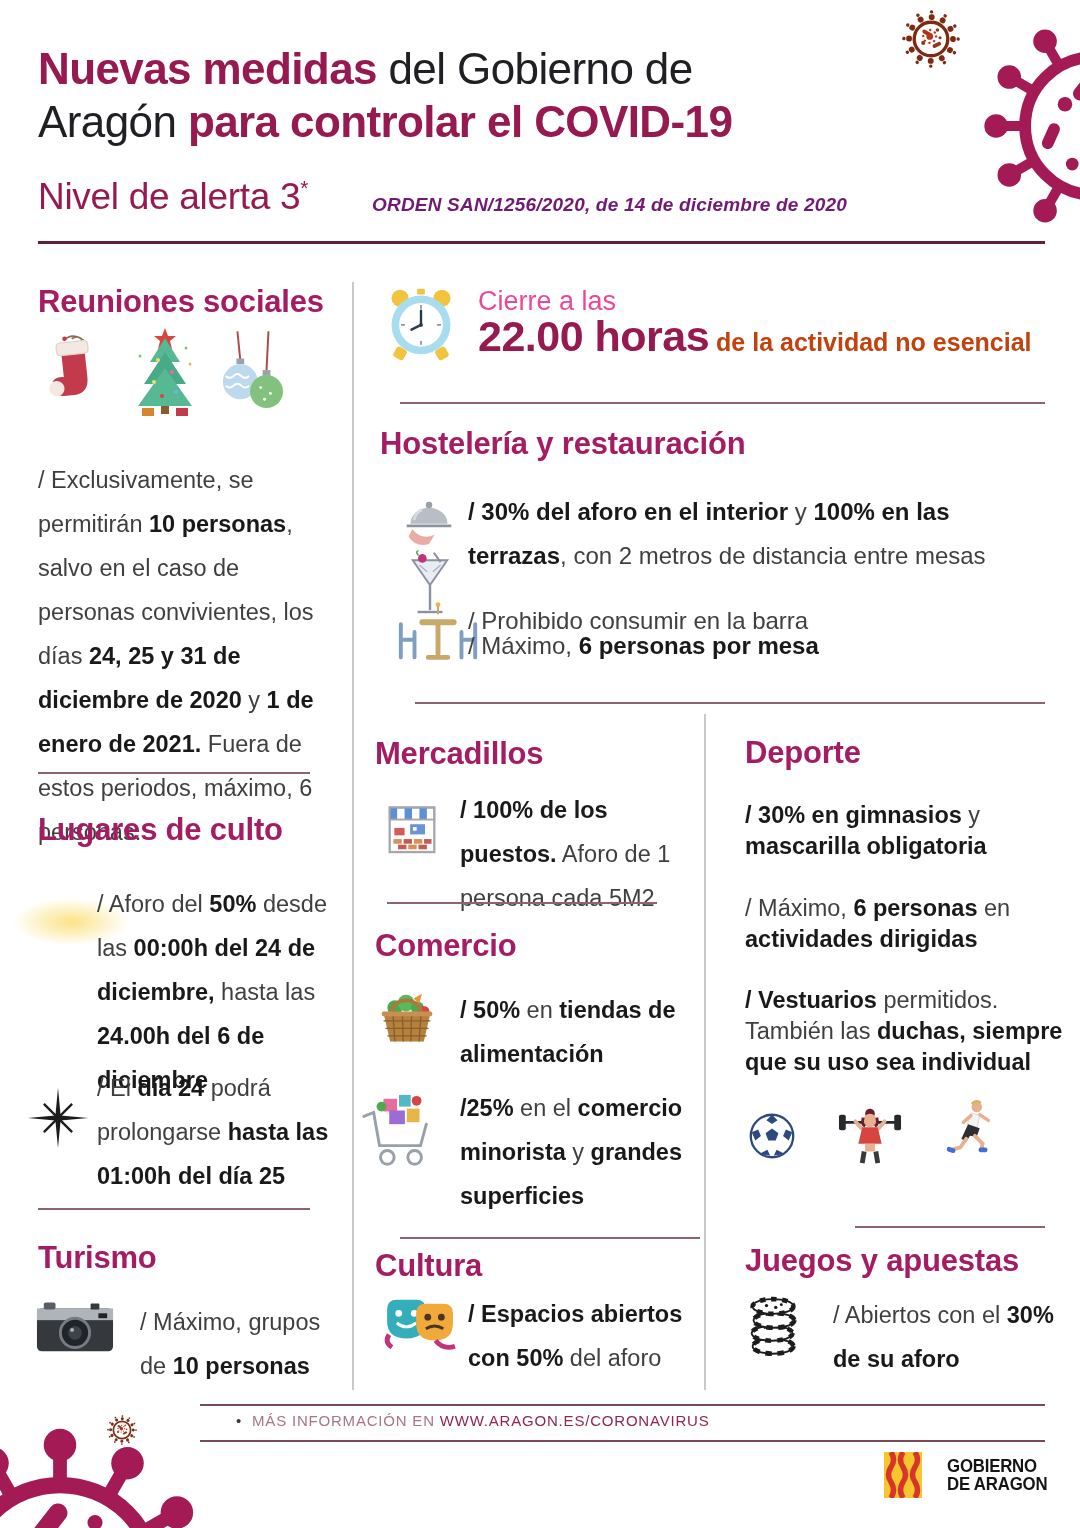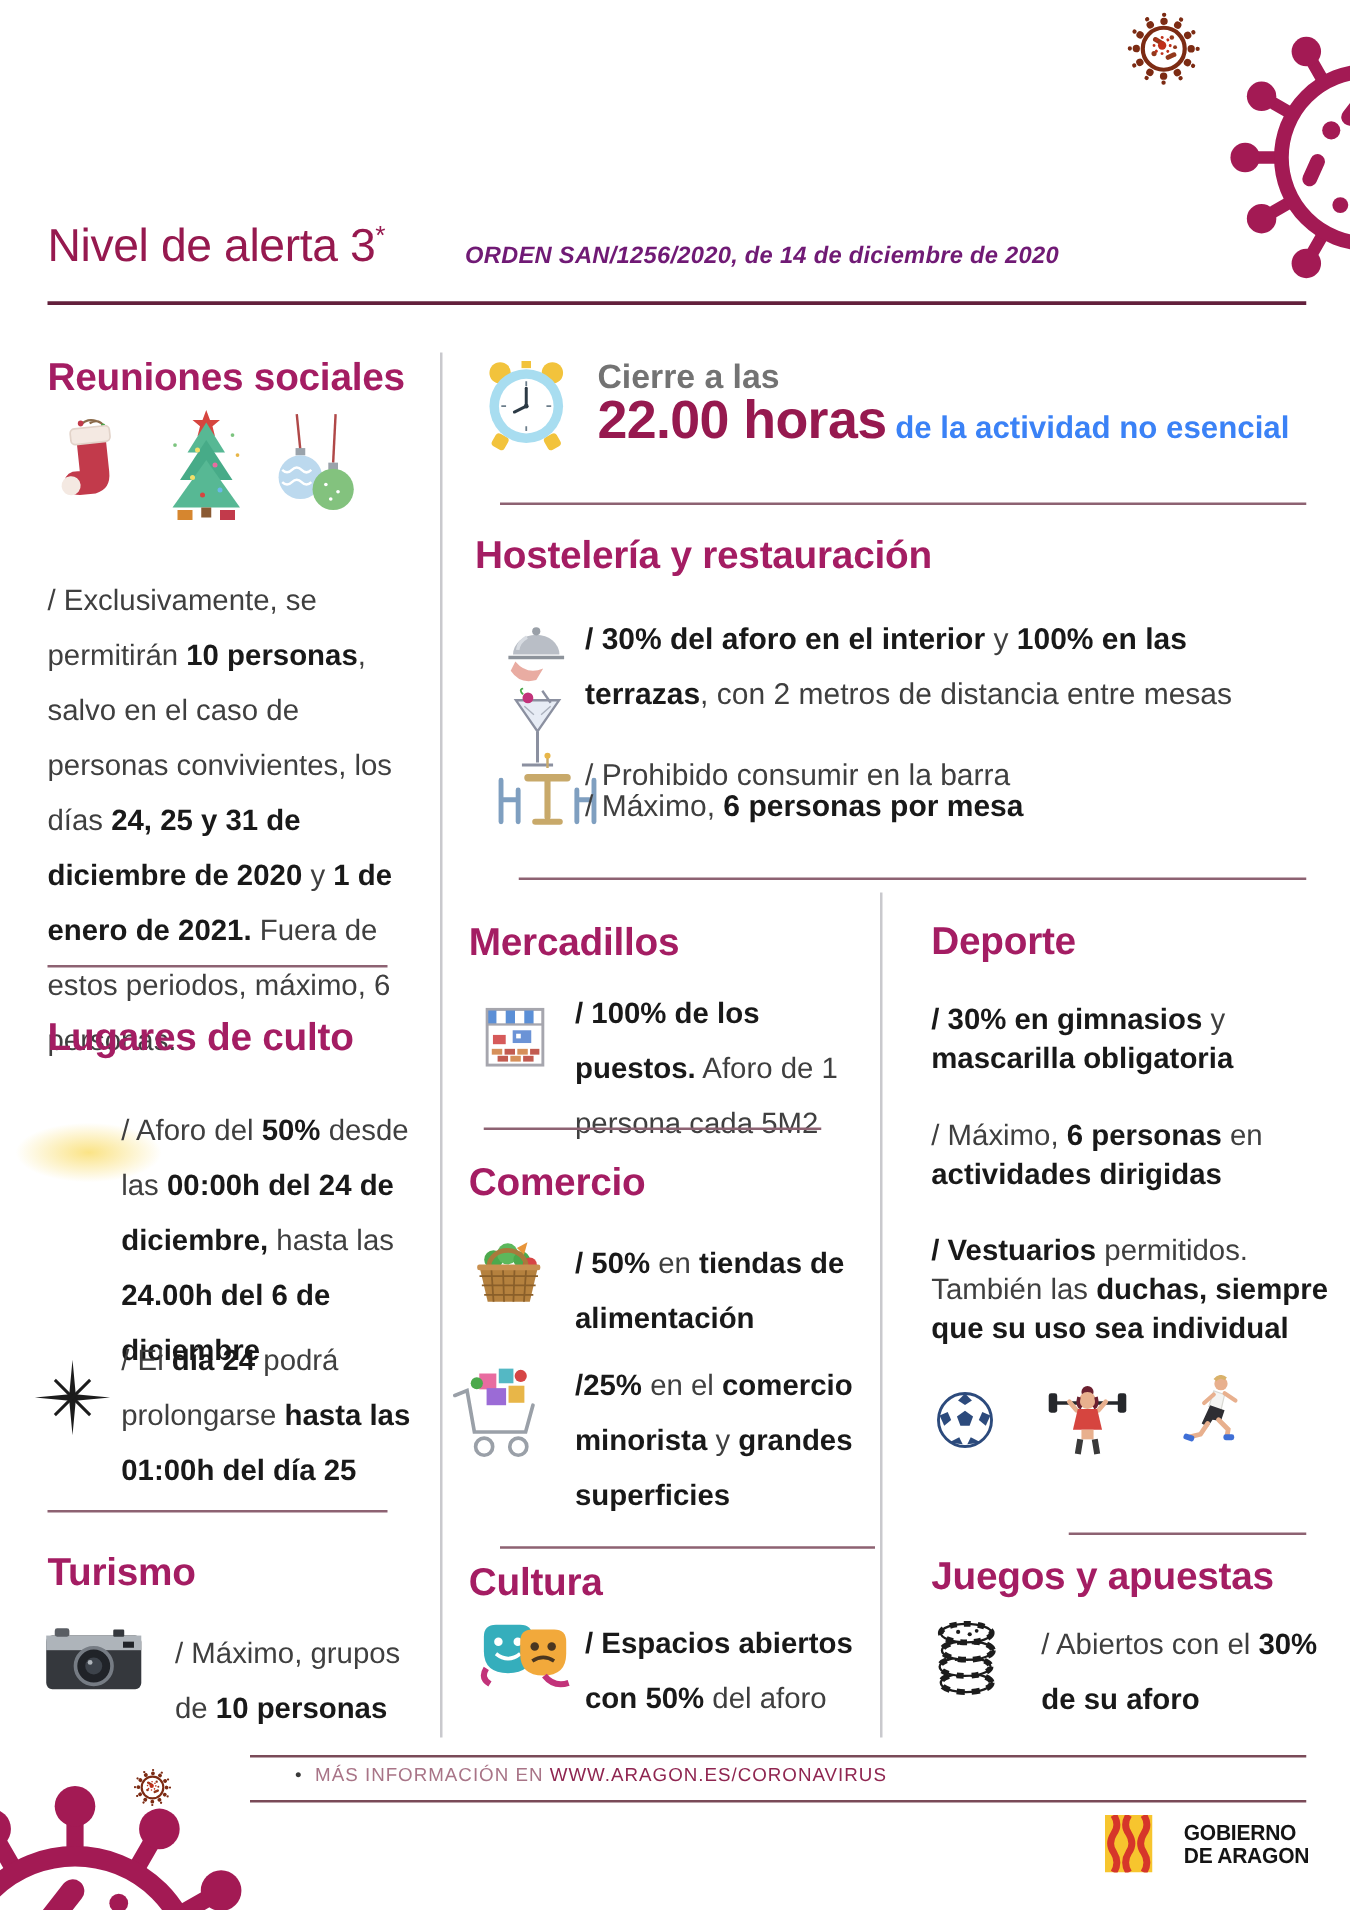--- a/index.html
+++ b/index.html
@@ -12,24 +12,24 @@
 .alert{font-size:37px;font-weight:400;color:var(--accent,#96194f);letter-spacing:-0.3px}
 .alert-sup{font-size:21px;color:var(--accent,#96194f);vertical-align:14px;font-weight:400}
 .order{font-style:italic;font-weight:700;font-size:19px;color:#701a75;letter-spacing:0.2px}
 .h-sec{font-size:31px;font-weight:700;color:var(--heading,#a41d63);letter-spacing:-0.2px}
 .body-text{font-size:23.5px;line-height:44px;color:var(--text,#3f3f3f);font-weight:400}
 .body-text .seg-b{font-weight:700;color:var(--bold,#191919)}
 .hr{height:2px;background:var(--divider,#8d6272)}
 .hr-rule{height:3px;background:var(--rule,#63203c)}
 .hr-foot{height:2px;background:#7a4a58}
 .vr{width:2px;background:var(--vline,#c9c9cd)}
-.c1{font-size:27px;font-weight:700;color:#737373}
+.c1{font-size:27px;font-weight:400;color:#ec4899}
 .c-line{white-space:nowrap}
 .c-time{font-size:43px;font-weight:700;color:var(--accent,#96194f);letter-spacing:-0.5px}
-.c-tail{font-size:25px;font-weight:700;color:#3b82f6}
+.c-tail{font-size:25px;font-weight:700;color:#c2410c}
 .glow{width:118px;height:48px;background:radial-gradient(ellipse at center,rgba(250,224,120,.9),rgba(250,224,120,0) 70%)}
 .f-small{font-size:15px;letter-spacing:.8px;white-space:nowrap}
 .f-bullet{color:#3a3a3a;margin-right:10px}
 .f-label{color:var(--footerLabel,#a87487);font-weight:400}
 .f-url{color:var(--footerUrl,#8f2550);font-weight:400}
 .logo{display:flex;align-items:center;gap:25px}
 .logo-text{font-size:17.5px;font-weight:700;line-height:1.04;letter-spacing:-0.2px;color:#141414;
   transform:scaleX(.96);transform-origin:left center;white-space:nowrap}
 </style>
 </head>
@@ -100,20 +100,24 @@
           <circle cx="18" cy="27" r="1.6"></circle>
             <circle cx="29" cy="17" r="1.4"></circle>
             <circle cx="31" cy="23" r="1.2"></circle>
         </g>
         <circle cx="23" cy="22" r="2.6" fill="#c0301a"></circle>
         <circle cx="23" cy="22" r="5" fill="none" stroke="#c0301a" stroke-width="1.8" stroke-dasharray="0.1 3.8" stroke-linecap="round"></circle>
       </symbol>
     </defs>
   </svg>
 
+  <div class="abs title" style="left:38px;top:42px;width:830px">
+    <span class="t-acc">Nuevas medidas</span><span> del Gobierno de</span><br>
+    <span>Aragón </span><span class="t-acc">para controlar el COVID-19</span>
+  </div>
   <div class="abs" style="left:38px;top:176px">
     <span class="alert">Nivel de alerta 3</span><span class="alert-sup">*</span>
   </div>
   <div class="abs order" style="left:372px;top:194px">ORDEN SAN/1256/2020, de 14 de diciembre de 2020</div>
   <div class="abs hr-rule" style="left:38px;top:241px;width:1007px"></div>
 
   <svg class="abs" style="left:900px;top:8px" width="62" height="62">
       <use href="#virus-small"></use>
     </svg>
   <svg class="abs" style="left:978px;top:10px" width="232" height="232">

